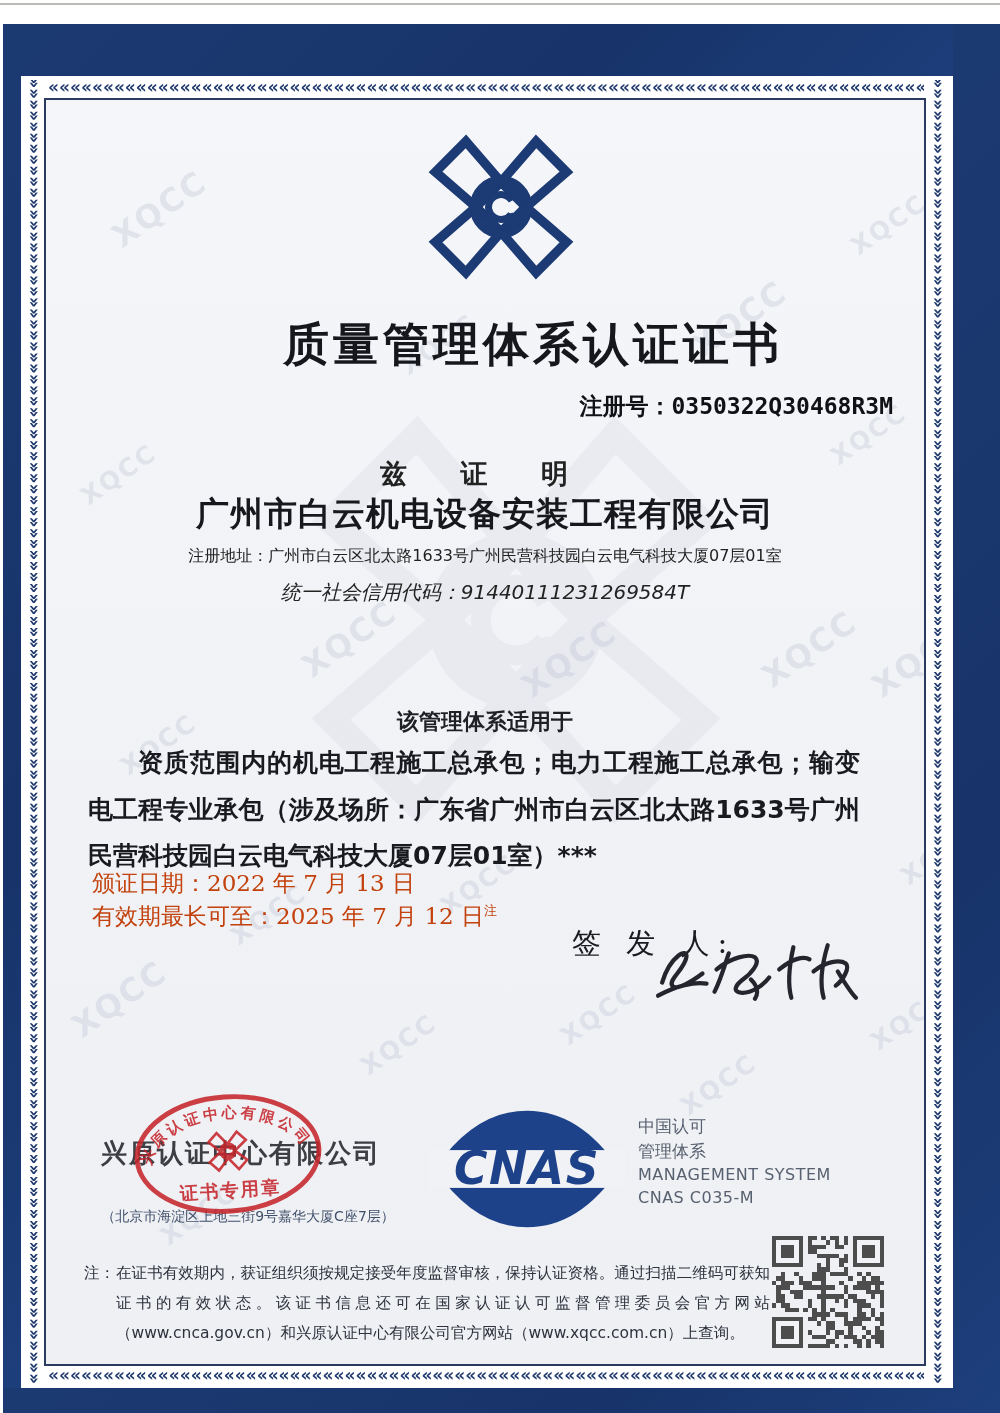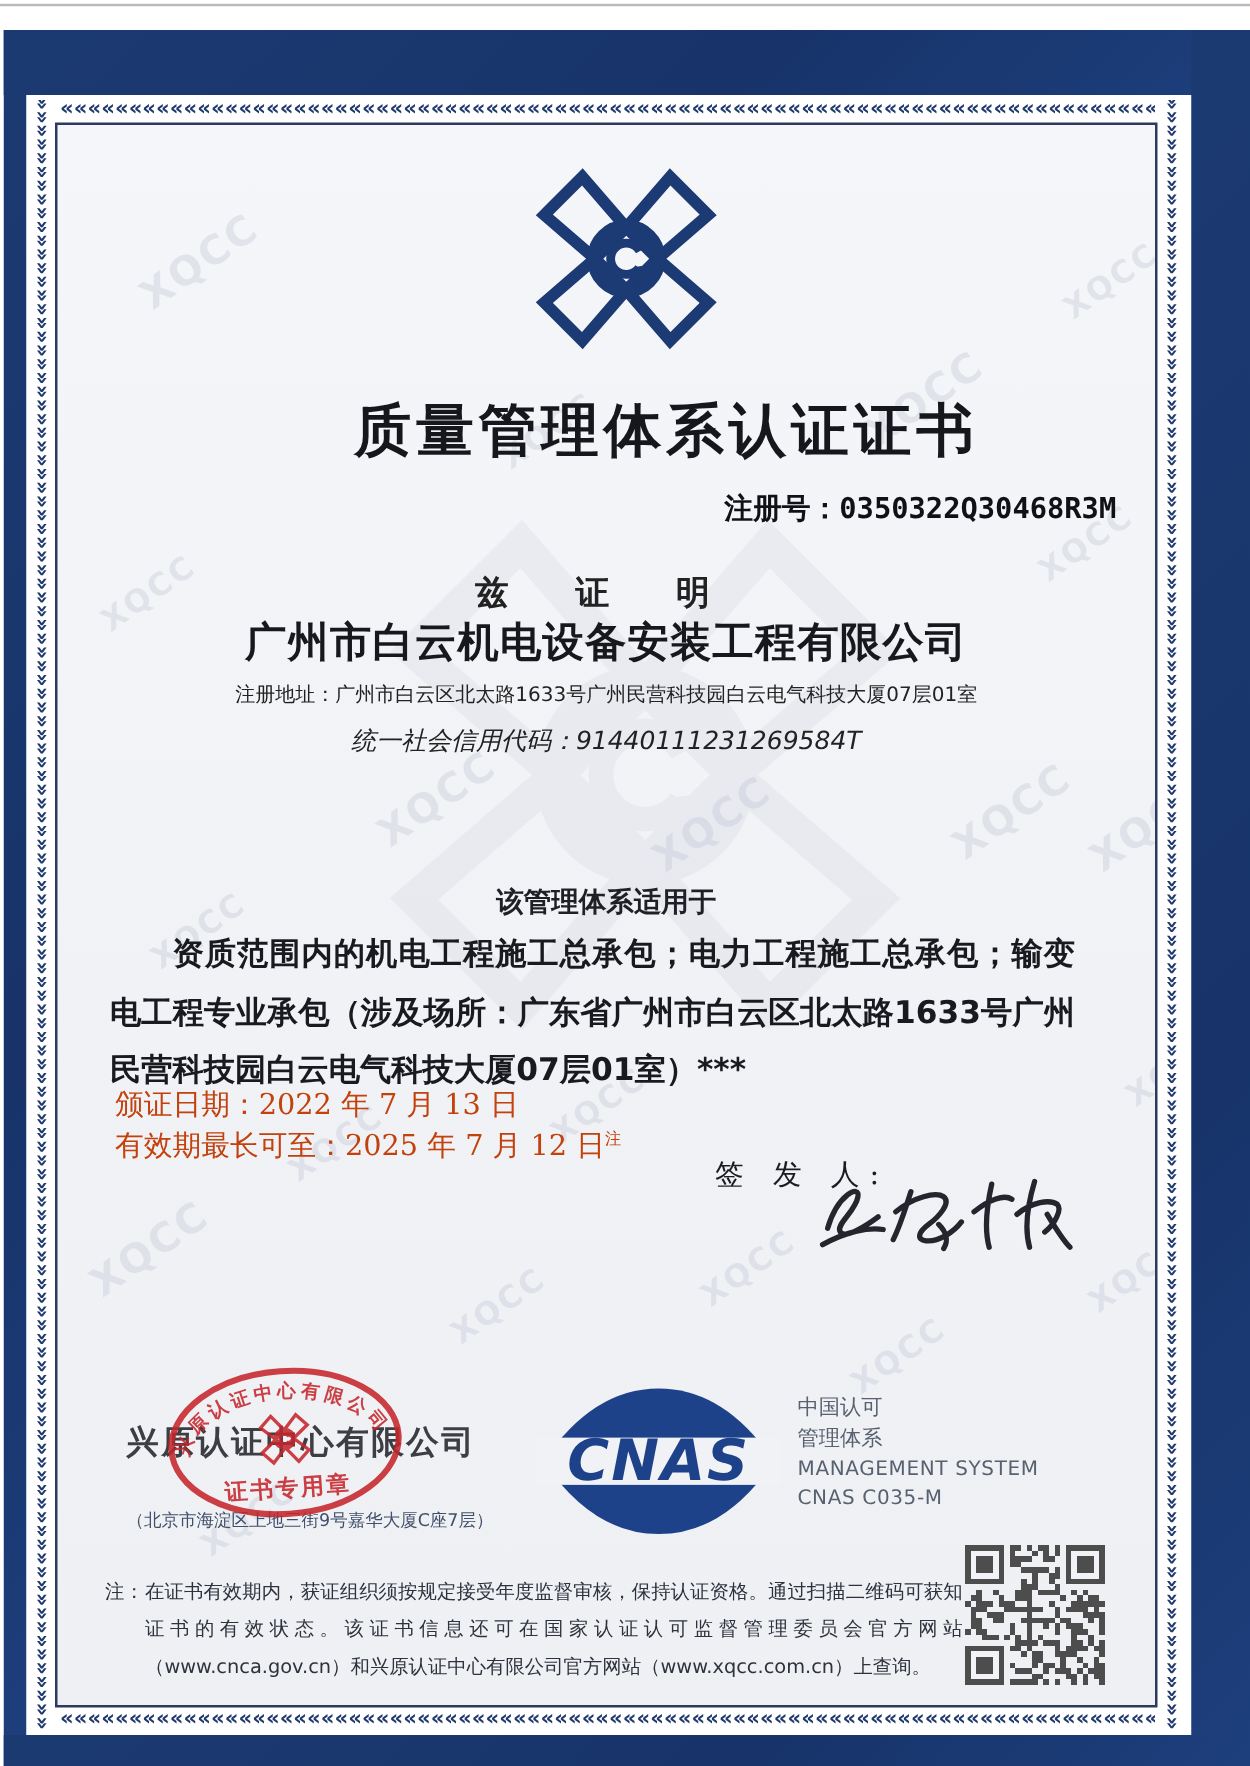--- a/index.html
+++ b/index.html
@@ -40,21 +40,21 @@
   .standards{top:656px;font-size:23px;font-weight:bold;color:#131419;
              font-family:"DejaVu Sans Mono","Liberation Mono",monospace;}
   .scopehead{top:707px;font-size:22px;font-weight:600;color:#1e2025;}
   .scope{position:absolute;left:88px;top:740px;width:772px;font-size:25px;font-weight:600;
          line-height:1.86;color:#181a1f;text-indent:2em;text-align:justify;}
   .dateline{position:absolute;left:92px;font-size:23px;color:#c2410c;
             font-family:"DejaVu Serif","Liberation Serif",serif;}
   .dateline.issue{top:868px;}
   .dateline.expiry{top:901px;}
   .dateline sup{font-size:13px;vertical-align:super;}
-  .signer{position:absolute;left:572px;top:924px;font-size:23px;letter-spacing:8px;color:#1b1c21;
+  .signer{position:absolute;left:572px;top:924px;font-size:29px;letter-spacing:8px;color:#1b1c21;
           font-family:"DejaVu Serif","Liberation Serif",serif;}
   .sig-svg{position:absolute;left:650px;top:934px;width:212px;height:78px;}
   
   .issuer-name{position:absolute;left:78px;top:1136px;width:326px;text-align:center;
                font-size:26px;letter-spacing:2px;color:#3c3e44;font-weight:600;}
   .issuer-addr{position:absolute;left:58px;top:1208px;width:380px;text-align:center;
                font-size:14px;color:#41506a;}
   .seal{position:absolute;left:131px;top:1092px;width:194px;height:124px;transform:rotate(-4deg);opacity:.88;}
   .cnas-logo{position:absolute;left:428px;top:1106px;width:198px;height:126px;}
   .cnas-text{position:absolute;left:638px;top:1114px;font-size:17px;line-height:1.45;color:#58616f;}

